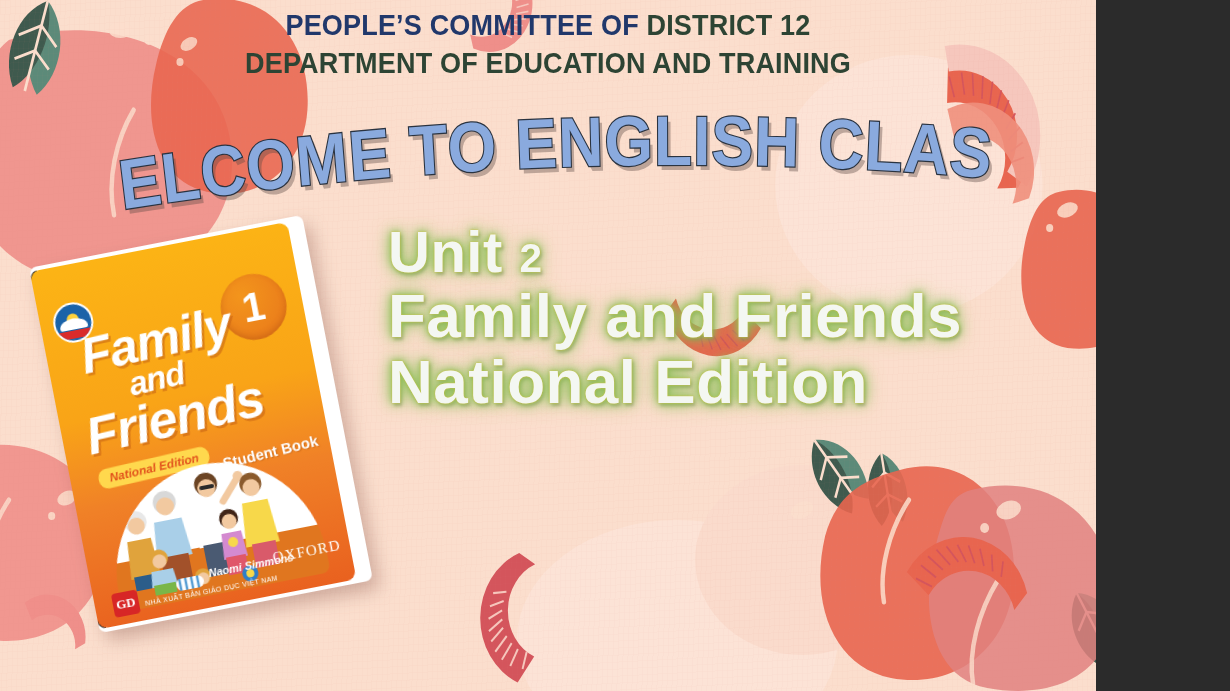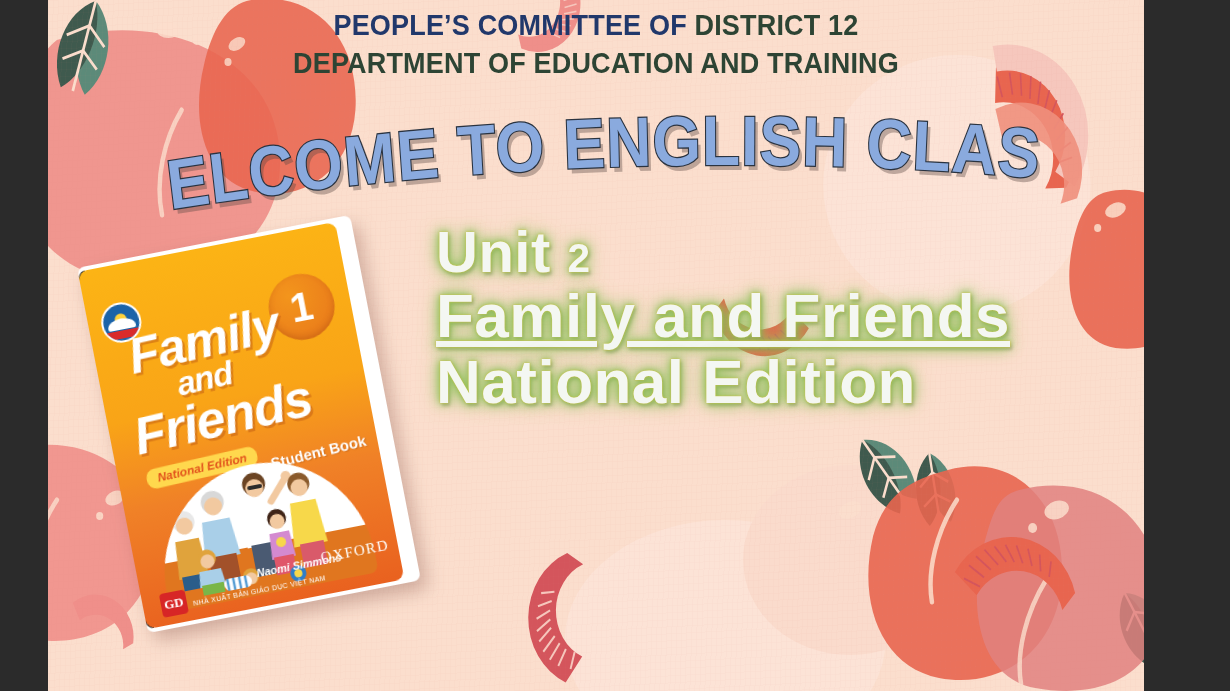--- a/index.html
+++ b/index.html
@@ -9,21 +9,20 @@
   }
   * { box-sizing: border-box; }
 
   .slide {
     position: relative;
     width: 1096px;
     height: 691px;
     overflow: hidden;
     background: #fbdecd;
     font-family: "Liberation Sans", sans-serif;
-    margin-left: 48px;
   }
 
   
   .bg-layer {
     position: absolute;
     inset: 0;
     overflow: hidden;
   }
   .bg-layer svg { display: block; width: 100%; height: 100%; }
 
@@ -108,21 +107,21 @@
     white-space: nowrap;
     text-shadow:
       0 0 2px #d9c23a,
       0 0 6px #8fc05a,
       0 0 13px #8fc05a,
       0 0 20px rgba(143,192,90,.75),
       2px 3px 3px rgba(120,110,80,.45);
   }
   .gl-1 { font-size: 58px; }
   .gl-2 { font-size: 58px; }
-  .gl-3 { font-size: 62px; text-decoration: underline; }
+  .gl-3 { font-size: 62px; }
   .gl-4 { font-size: 62px; }
   .gl-5 { font-size: 58px; }
   .num {
     font-size: .70em;
     font-weight: bold;
     vertical-align: baseline;
   }
 
   
   .book {

